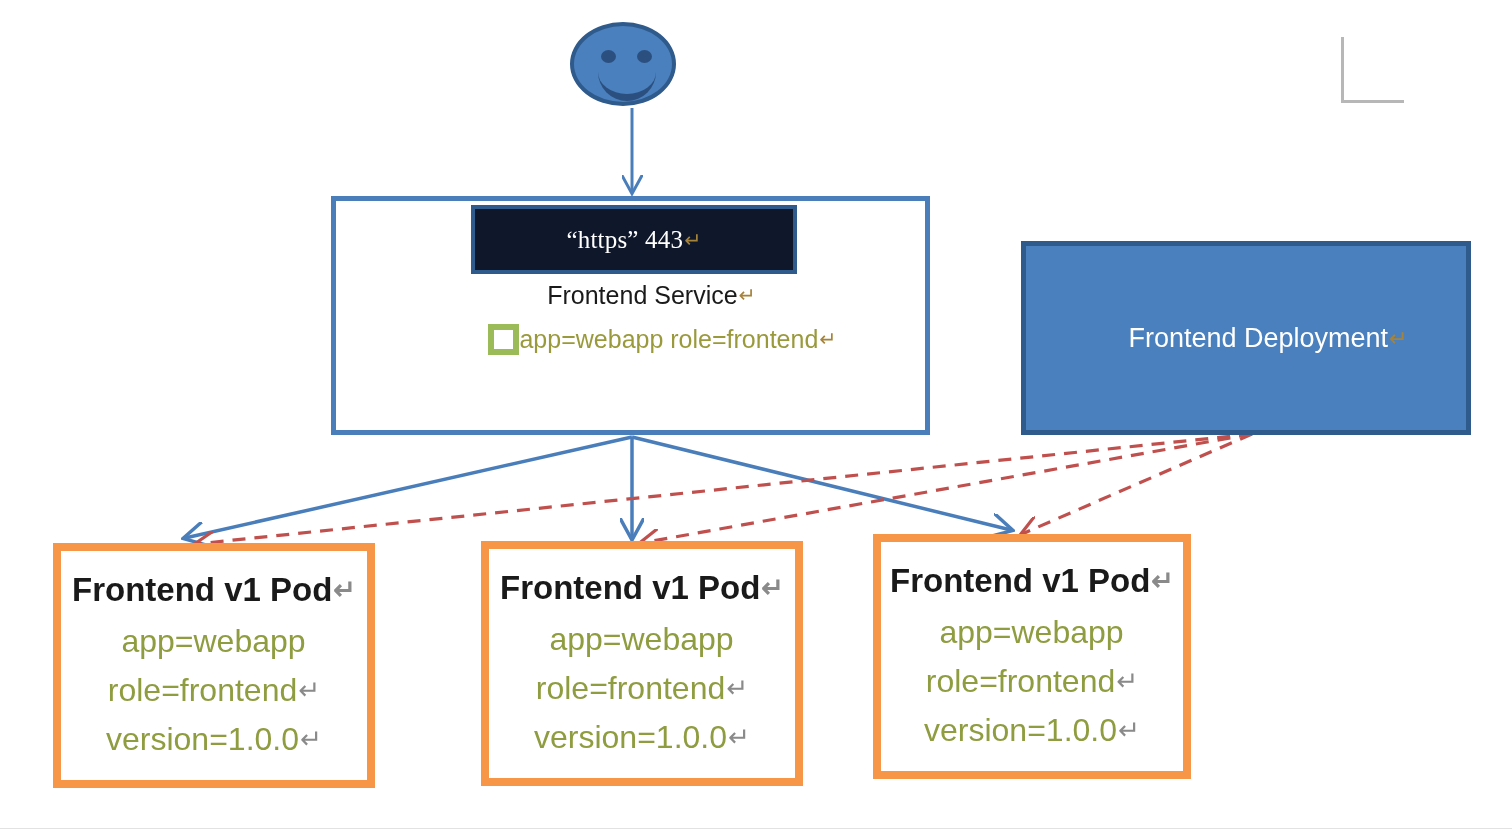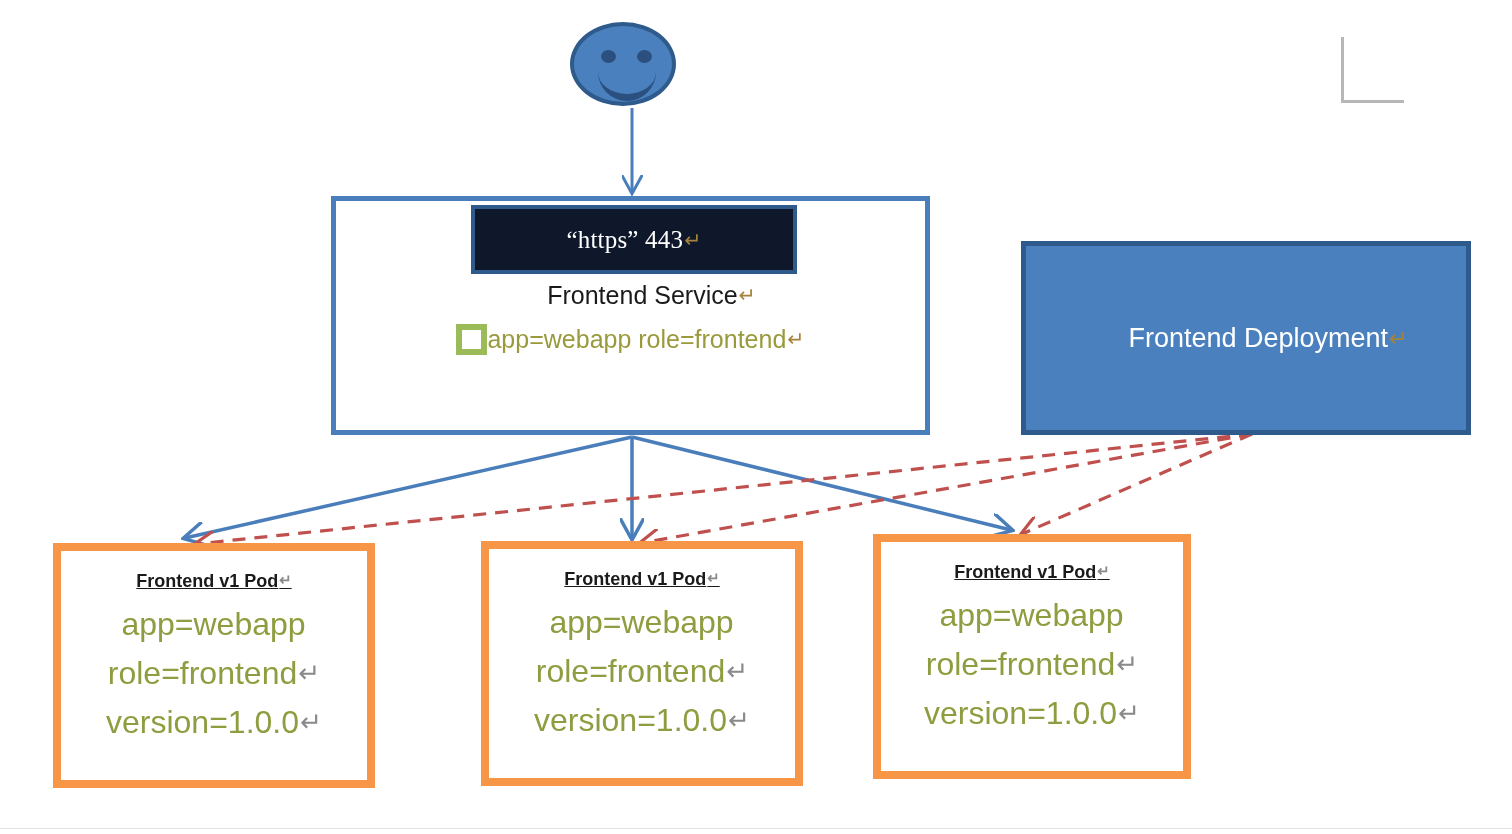--- a/index.html
+++ b/index.html
@@ -103,20 +103,21 @@
     margin-left: 21px;
   }
   .service-selector-row {
     position: absolute;
     left: 0;
     top: 123px;
     width: 100%;
     display: flex;
     align-items: center;
     justify-content: center;
+    padding-left: 32px;
   }
   .selector-swatch {
     width: 31px;
     height: 31px;
     box-sizing: border-box;
     border: 6px solid #9BBB59;
     background: #ffffff;
     flex: none;
   }
   .service-selector-text {
@@ -153,26 +154,25 @@
   
   .pod-box {
     position: absolute;
     box-sizing: border-box;
     border: 8px solid #F79646;
     background: #ffffff;
     padding-top: 20px;
   }
   .pod-title {
     text-align: center;
-    font-size: 18px;
+    font-size: 33px;
     font-weight: bold;
     color: #1A1A1A;
     margin-bottom: 14px;
     white-space: nowrap;
-    text-decoration: underline;
   }
   .pod-label {
     text-align: center;
     font-size: 32px;
     color: #8F9C3F;
     margin-bottom: 12px;
     white-space: nowrap;
   }
 
   

